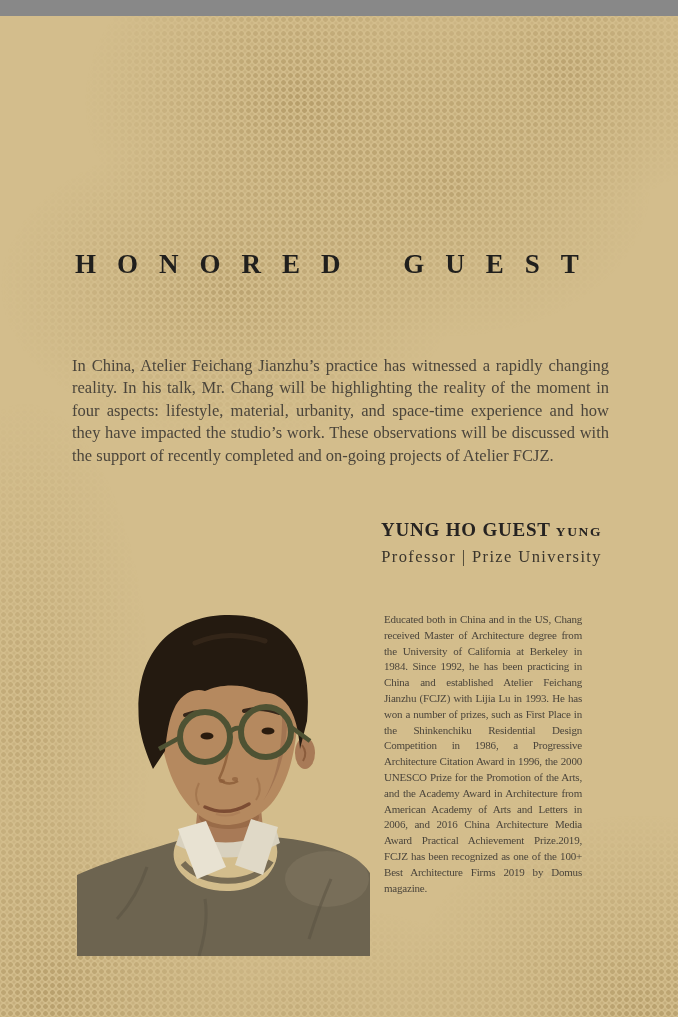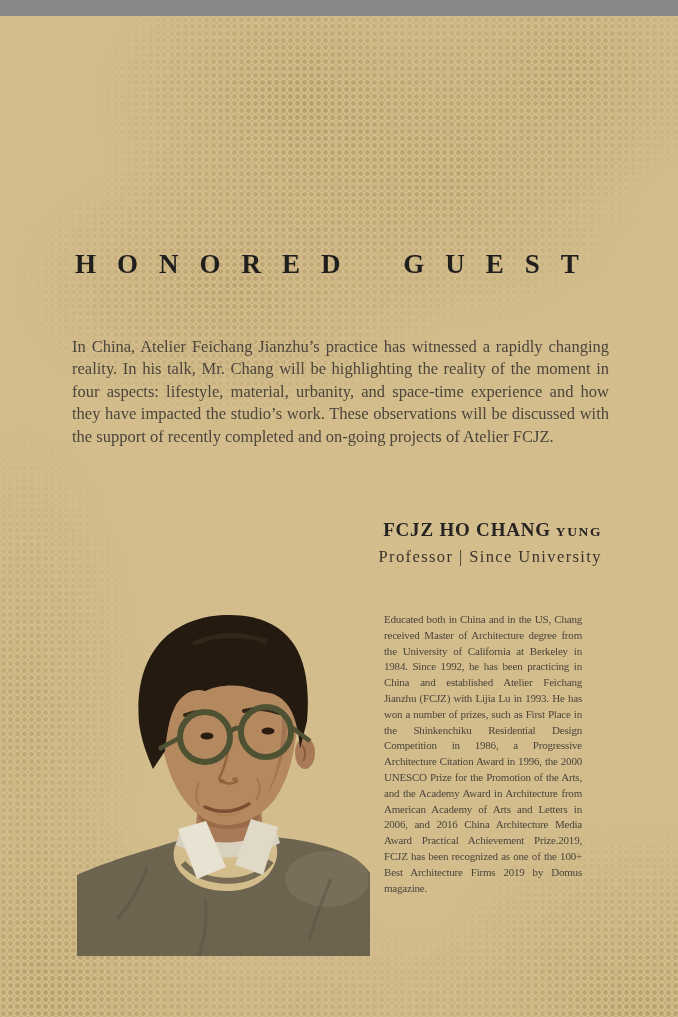--- a/index.html
+++ b/index.html
@@ -36,21 +36,21 @@
       radial-gradient(340px 280px at 640px 1000px,rgba(0,0,0,.90), transparent 72%),
       radial-gradient(300px 150px at 300px 1000px,rgba(0,0,0,.50), transparent 75%);
     pointer-events:none;
   }
   .title{
     position:absolute;left:75px;top:233px;margin:0;z-index:1;
     font-size:27px;font-weight:bold;letter-spacing:21px;word-spacing:14px;
     color:var(--title-text,#201f1d);white-space:nowrap;
   }
   .intro{
-    position:absolute;left:72px;top:320px;width:537px;margin:0;z-index:1;
+    position:absolute;left:72px;top:339px;width:537px;margin:0;z-index:1;
     font-size:16.5px;line-height:22.4px;text-align:justify;
     color:var(--body-text,#4b453b);
   }
   .speaker{
     position:absolute;right:76px;top:502px;text-align:right;z-index:1;
     color:var(--name-text,#262321);
   }
   .name-line{font-size:19px;font-weight:bold;letter-spacing:.8px;line-height:24px;white-space:nowrap;}
   .cred{font-size:13.5px;font-weight:bold;letter-spacing:1.6px;margin-left:5px;}
   .role{
@@ -71,23 +71,23 @@
 <div class="page">
 
   <div class="dots"></div>
 
   <h1 class="title">HONORED GUEST</h1>
 
   <p class="intro">In China, Atelier Feichang Jianzhu’s practice has witnessed a rapidly changing reality. In his talk, Mr. Chang will be highlighting the reality of the moment in four aspects: lifestyle, material, urbanity, and space-time experience and how they have impacted the studio’s work. These observations will be discussed with the support of recently completed and on-going projects of Atelier FCJZ.</p>
 
   <div class="speaker">
     <div class="name-line">
-      <span>FCJZ HO CHANG</span><span class="cred">YUNG</span>
+      <span>YUNG HO GUEST</span><span class="cred">YUNG</span>
     </div>
-    <div class="role">Professor | Since University</div>
+    <div class="role">Professor | Prize University</div>
   </div>
 
   <div class="portrait">
     <svg viewBox="0 0 293 345" xmlns="http://www.w3.org/2000/svg" aria-hidden="true">
 
       <path d="M122 180 L182 177 L187 228 Q152 250 118 226 Z" fill="#a87a57"></path>
       <ellipse cx="152" cy="206" rx="30" ry="12" fill="#8a5c3a" opacity="0.5"></ellipse>
 
       <path d="M0 264 C36 248 74 238 100 230 C94 242 96 254 106 264 C126 286 178 286 194 260 C202 248 202 236 196 226 C222 228 252 234 272 244 C282 249 289 256 293 262 L293 345 L0 345 Z" fill="#6d6450"></path>
       <ellipse cx="250" cy="268" rx="42" ry="28" fill="#8b8169" opacity="0.35"></ellipse>

